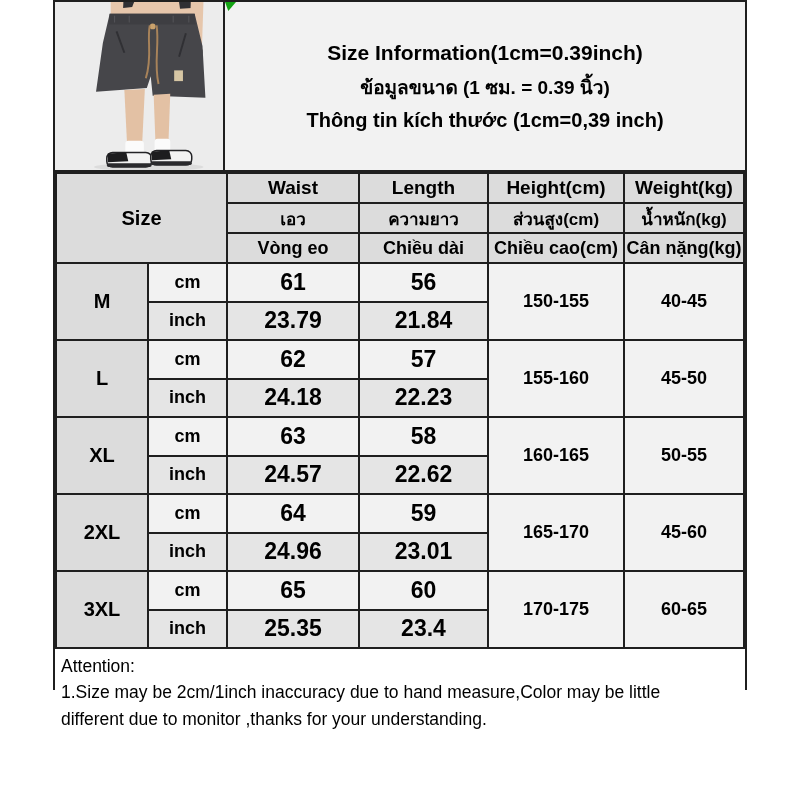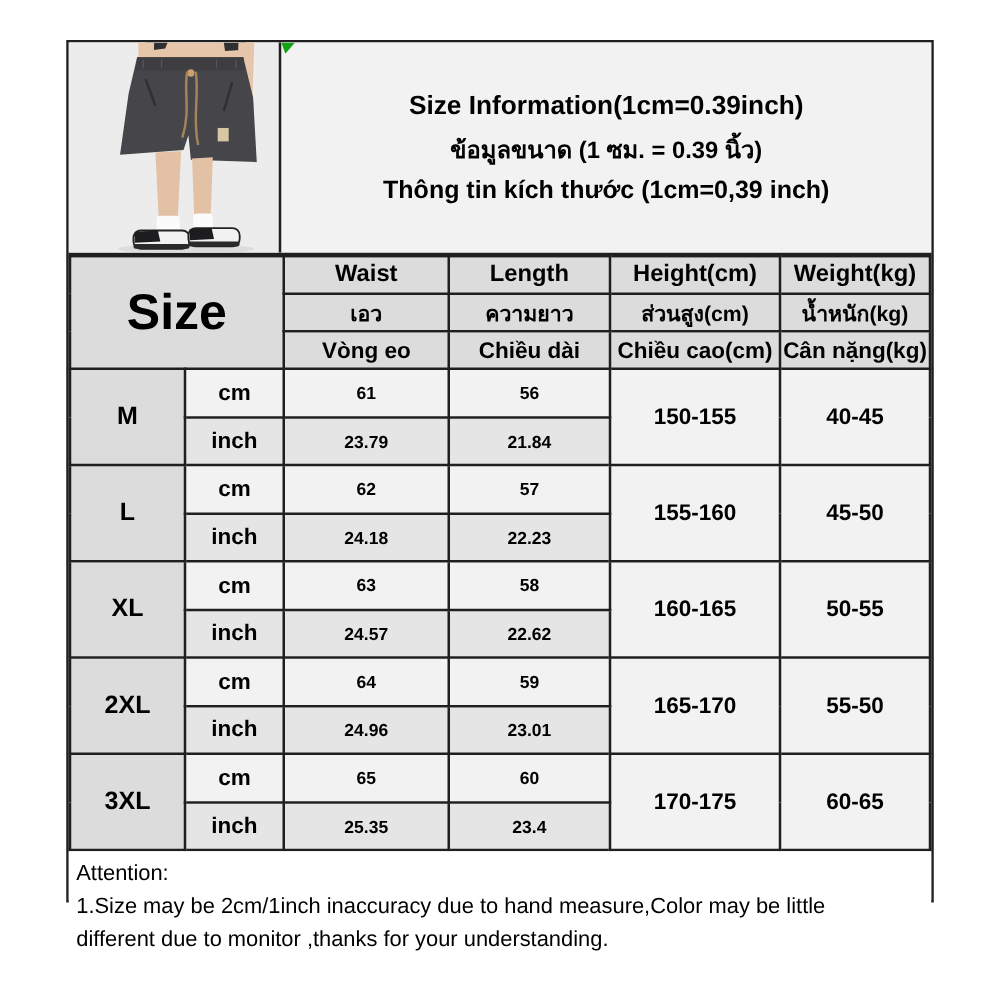--- a/index.html
+++ b/index.html
@@ -9,21 +9,21 @@
     font-family: "Liberation Sans", "DejaVu Sans", sans-serif;
     color: #000;
   }
   .canvas { position: relative; width: 800px; height: 800px; background: #fff; overflow: hidden; }
 
   .panel {
     position: absolute; left: 53px; top: 0;
     width: 694px; height: 690px;
     border: 2px solid #1f1f1f;
     background: #fff;
-    display: flex; flex-direction: column; margin-top: 32px;
+    display: flex; flex-direction: column;
   }
 
   
   .top { height: 170px; display: flex; border-bottom: 2px solid #1f1f1f; position: relative; }
   .photo {
     width: 170px; min-width: 170px; height: 100%;
     border-right: 2px solid #1f1f1f;
     background: #ececec; position: relative;
   }
   .photo svg { display: block; width: 100%; height: 100%; }
@@ -46,27 +46,27 @@
   table.size-table {
     width: 100%; border-collapse: collapse; table-layout: fixed;
   }
   table.size-table td {
     border: 2px solid #1f1f1f;
     text-align: center; vertical-align: middle;
     font-weight: 700; overflow: hidden; white-space: nowrap;
   }
   tr.hrow { height: 30px; }
   tr.brow { height: 38.5px; }
-  .size-cell { background: #dcdcdc; font-size: 40px; font-weight: 700; }
+  .size-cell { background: #dcdcdc; font-size: 20px; font-weight: 700; }
   .hd   { background: #dcdcdc; font-size: 19px; }
   .hd-th{ background: #dcdcdc; font-size: 17px; }
   .hd-vi{ background: #dcdcdc; font-size: 18px; }
   .szlabel { background: #dcdcdc; font-size: 20px; }
   .unit { font-size: 18px; }
-  .val  { font-size: 14px; }
+  .val  { font-size: 23px; }
   .cmbg { background: #f2f2f2; }
   .inbg { background: #e5e5e5; }
   .merge { background: #f2f2f2; font-size: 18px; }
 
   
   .attention {
     flex: 1; background: #fff;
     padding: 4px 24px 0 6px;
     font-size: 17.5px; line-height: 1.5; font-weight: 400;
   }
@@ -207,21 +207,21 @@
           <td class="val inbg">24.57</td>
           <td class="val inbg">22.62</td>
         </tr>
 
         <tr class="brow">
           <td class="szlabel" rowspan="2">2XL</td>
           <td class="unit cmbg">cm</td>
           <td class="val cmbg">64</td>
           <td class="val cmbg">59</td>
           <td class="merge" rowspan="2">165-170</td>
-          <td class="merge" rowspan="2">55-50</td>
+          <td class="merge" rowspan="2">45-60</td>
         </tr>
         <tr class="brow">
           <td class="unit inbg">inch</td>
           <td class="val inbg">24.96</td>
           <td class="val inbg">23.01</td>
         </tr>
 
         <tr class="brow">
           <td class="szlabel" rowspan="2">3XL</td>
           <td class="unit cmbg">cm</td>

